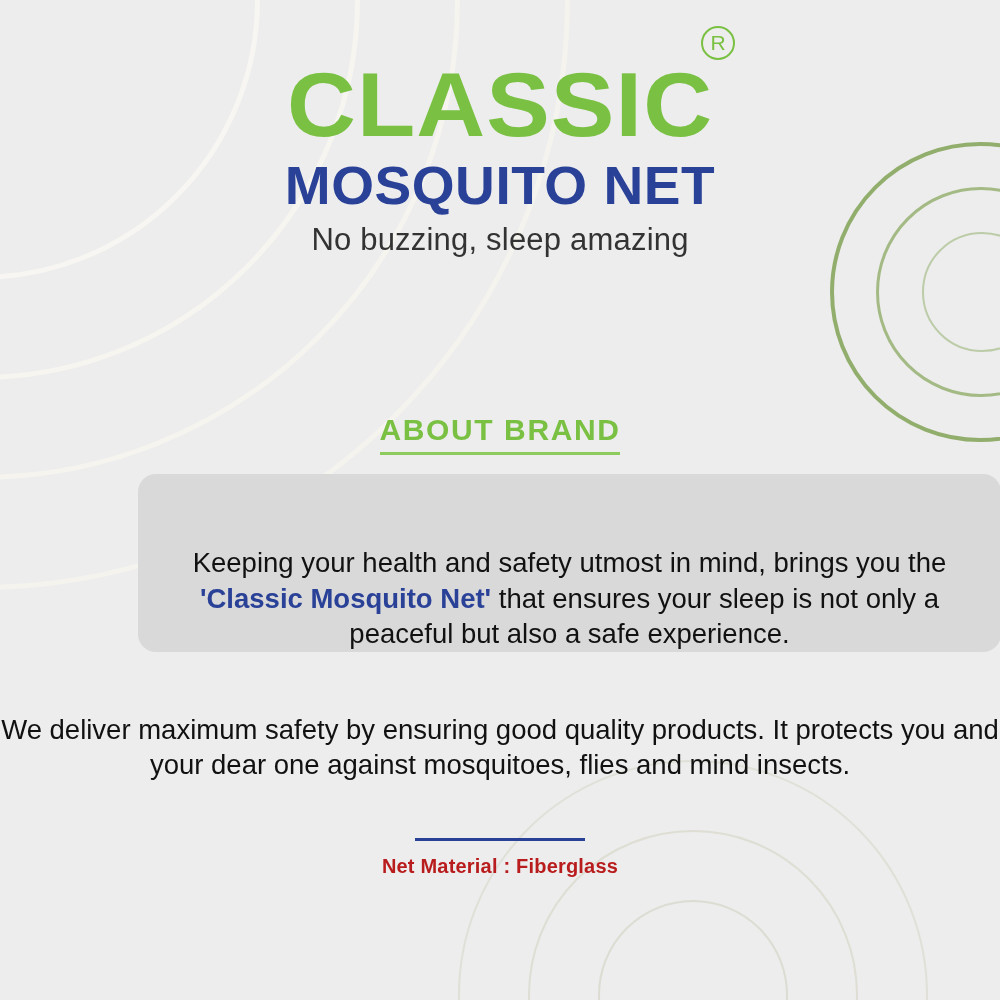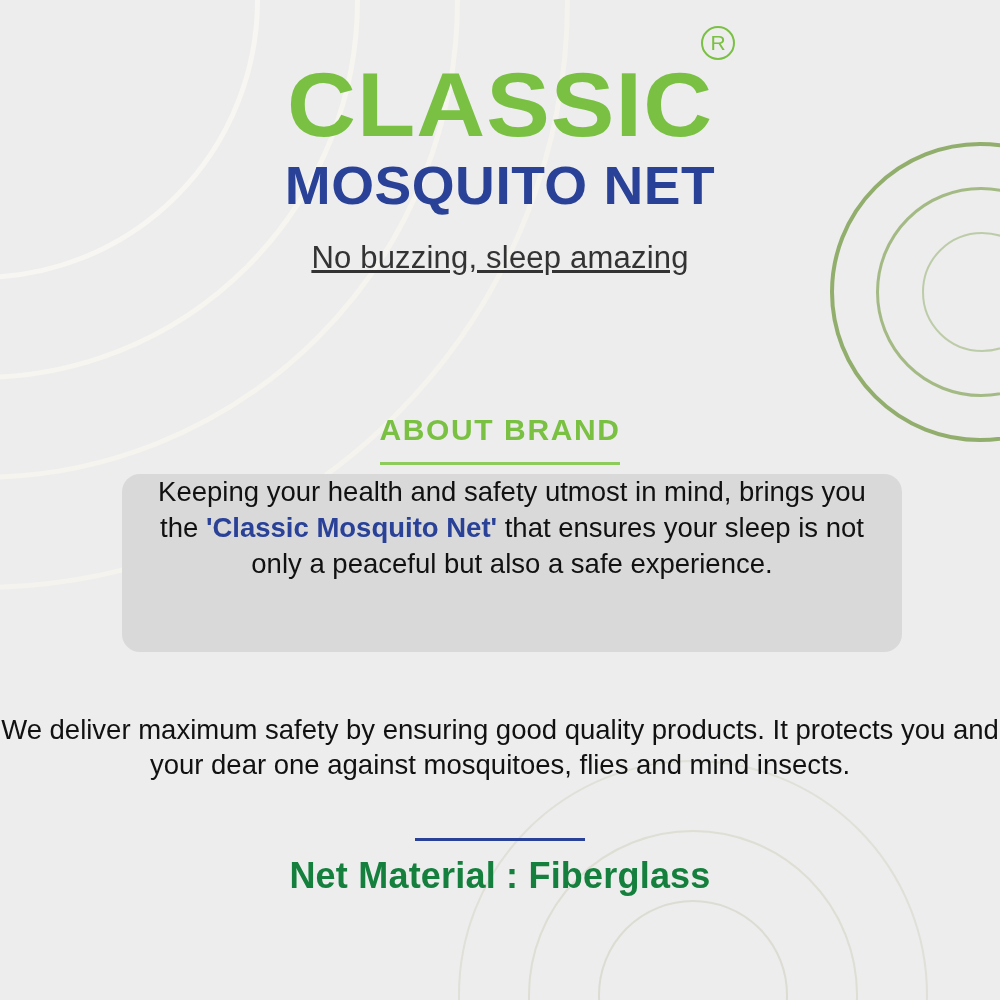--- a/index.html
+++ b/index.html
@@ -97,58 +97,57 @@
     margin-top: 8px;
     font-size: 54px;
     font-weight: 700;
     letter-spacing: 0.5px;
     color: #2a4198;
     line-height: 1.0;
     transform: scaleX(1.02);
   }
 
   .brand-tagline {
-    margin-top: 28px;
+    margin-top: 10px;
     font-size: 31px;
     font-weight: 400;
     color: #333333;
     letter-spacing: 0.2px;
-    text-decoration: underline;
   }
 
   
   .about-heading-wrap {
     position: absolute;
     top: 413px;
     left: 0;
     width: 1000px;
     text-align: center;
   }
 
   .about-heading {
     display: inline-block;
     font-size: 30px;
     font-weight: 700;
     letter-spacing: 1.6px;
     color: #7ac143;
-    padding-bottom: 15px;
+    padding-bottom: 5px;
     border-bottom: 3px solid #8dcc5c;
   }
 
   
   .about-card {
     position: absolute;
-    left: 122px;
+    left: 138px;
     top: 474px;
-    width: 780px;
+    width: 863px;
     height: 178px;
     background: #d9d9d9;
     border-radius: 18px;
     display: flex;
-    align-items: flex-start;
+    align-items: flex-end;
     justify-content: center;
   }
 
   .about-card-text {
     font-size: 27.5px;
     line-height: 1.30;
     color: #111111;
     text-align: center;
     padding: 0 18px;
   }
@@ -179,23 +178,23 @@
     height: 3px;
     background: #2a4198;
   }
 
   .material-line {
     position: absolute;
     left: 0;
     top: 855px;
     width: 1000px;
     text-align: center;
-    font-size: 36px;
-    font-weight: 700;
-    color: #15803d;
+    font-size: 20px;
+    font-weight: 700;
+    color: #b91c1c;
     letter-spacing: 0.2px;
   }
 </style>
 </head>
 <body>
 
 <div id="page">
 
   <div class="deco-layer">
     <div class="ring tl1"></div>

